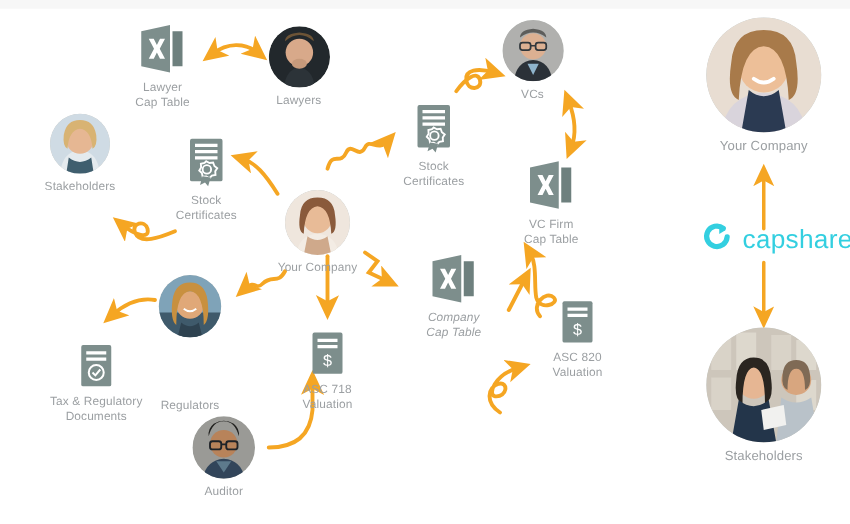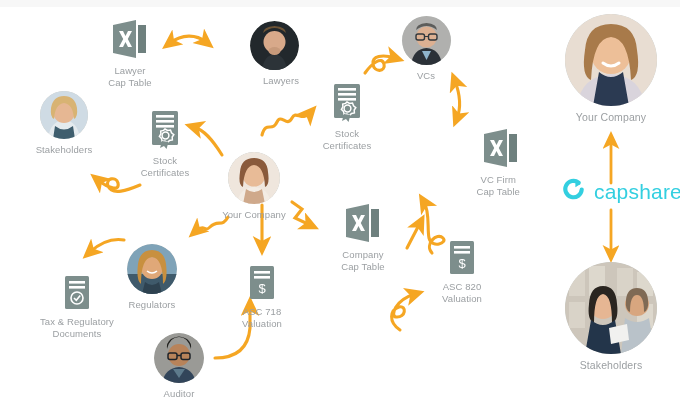--- a/index.html
+++ b/index.html
@@ -99,21 +99,21 @@
       <svg width="38" height="42" viewBox="0 0 38 42">
         <path d="M2 7 L25 2 L25 40 L2 35 Z" fill="#7d8e8c"></path>
         <rect x="27" y="7" width="8" height="28" fill="#6e807e"></rect>
         <path d="M8 13 L12 13 L14.5 18 L17 13 L21 13 L16.8 21 L21 29 L17 29 L14.5 24 L12 29 L8 29 L12.2 21 Z" fill="#ffffff"></path>
       </svg>
     </span>
     <span class="caption">Lawyer
 Cap Table</span>
   </div>
 
-  <div class="node" style="left:239px;top:21px;align-items:flex-end;">
+  <div class="node" style="left:239px;top:21px;">
     <span class="avatar" style="width:49px;height:49px;">
       <svg width="49" height="49" viewBox="0 0 49 49">
         <circle cx="24.5" cy="24.5" r="24.5" fill="#22282c"></circle>
         <circle cx="24.5" cy="21" r="11" fill="#d8a98a"></circle>
         <path d="M13 12 Q24.5 2 36 12 Q36 6 24.5 5 Q13 6 13 12Z" fill="#6d5436"></path>
         <path d="M12 49 Q14 34 24.5 33 Q35 34 37 49 Z" fill="#2c3338"></path>
         <ellipse cx="24.5" cy="30" rx="6" ry="4" fill="#c79a7b"></ellipse>
       </svg>
     </span>
     <span class="caption">Lawyers</span>
@@ -173,21 +173,21 @@
         <path d="M14 14 Q24.5 6 35 14 Q35 8 24.5 7 Q14 8 14 14Z" fill="#5d5d5b"></path>
         <rect x="14" y="18" width="8.5" height="6" rx="2" fill="none" stroke="#31373c" stroke-width="1.4"></rect>
         <rect x="26.5" y="18" width="8.5" height="6" rx="2" fill="none" stroke="#31373c" stroke-width="1.4"></rect>
         <line x1="22.5" y1="20.5" x2="26.5" y2="20.5" stroke="#31373c" stroke-width="1.2"></line>
         <path d="M20 35 L24.5 44 L29 35 Z" fill="#8fb4cc"></path>
       </svg>
     </span>
     <span class="caption">VCs</span>
   </div>
 
-  <div class="node" style="left:460px;top:127px;align-items:flex-end;">
+  <div class="node" style="left:441px;top:127px;">
     <span class="iconwrap">
       <svg width="38" height="42" viewBox="0 0 38 42">
         <path d="M2 7 L25 2 L25 40 L2 35 Z" fill="#7d8e8c"></path>
         <rect x="27" y="7" width="8" height="28" fill="#6e807e"></rect>
         <path d="M8 13 L12 13 L14.5 18 L17 13 L21 13 L16.8 21 L21 29 L17 29 L14.5 24 L12 29 L8 29 L12.2 21 Z" fill="#ffffff"></path>
       </svg>
     </span>
     <span class="caption">VC Firm
 Cap Table</span>
   </div>
@@ -198,21 +198,21 @@
         <circle cx="26" cy="26" r="26" fill="#efe6dd"></circle>
         <path d="M9 52 Q11 36 26 35 Q41 36 43 52 Z" fill="#f3ece4"></path>
         <circle cx="26" cy="23" r="11.5" fill="#e8bb97"></circle>
         <path d="M12 20 Q13 6 26 6 Q39 6 40 20 Q42 33 37 35 Q36 14 26 13 Q16 14 15 35 Q10 33 12 20Z" fill="#8a5a3b"></path>
         <path d="M18 37 Q26 43 34 37 L37 52 L15 52 Z" fill="#cfa98b"></path>
       </svg>
     </span>
     <span class="caption">Your Company</span>
   </div>
 
-  <div class="node" style="left:363px;top:202px;">
+  <div class="node" style="left:363px;top:202px;font-style:italic;">
     <span class="iconwrap">
       <svg width="38" height="42" viewBox="0 0 38 42">
         <path d="M2 7 L25 2 L25 40 L2 35 Z" fill="#7d8e8c"></path>
         <rect x="27" y="7" width="8" height="28" fill="#6e807e"></rect>
         <path d="M8 13 L12 13 L14.5 18 L17 13 L21 13 L16.8 21 L21 29 L17 29 L14.5 24 L12 29 L8 29 L12.2 21 Z" fill="#ffffff"></path>
       </svg>
     </span>
     <span class="caption">Company
 Cap Table</span>
   </div>
@@ -223,21 +223,21 @@
         <rect x="2" y="1" width="24" height="33" rx="1.5" fill="#7d8e8c"></rect>
         <rect x="6" y="6" width="16" height="2.6" fill="#ffffff"></rect>
         <rect x="6" y="11" width="16" height="2.6" fill="#ffffff"></rect>
         <text x="14" y="28" font-family="Liberation Sans, sans-serif" font-size="13" fill="#ffffff" text-anchor="middle">$</text>
       </svg>
     </span>
     <span class="caption">ASC 820
 Valuation</span>
   </div>
 
-  <div class="node" style="left:152px;top:244px;">
+  <div class="node" style="left:152px;top:220px;gap:44px;">
     <span class="avatar" style="width:50px;height:50px;">
       <svg width="50" height="50" viewBox="0 0 50 50">
         <circle cx="25" cy="25" r="25" fill="#7fa3b8"></circle>
         <rect x="0" y="30" width="50" height="20" fill="#3f5a6b"></rect>
         <circle cx="25" cy="24" r="11" fill="#e0a878"></circle>
         <path d="M11 20 Q13 6 25 6 Q37 6 39 20 Q41 36 36 40 Q36 14 25 13 Q14 14 14 40 Q9 36 11 20Z" fill="#c8903f"></path>
         <path d="M18 38 Q25 44 32 38 L35 50 L15 50 Z" fill="#2e4250"></path>
         <path d="M20 27 Q25 31 30 27" stroke="#ffffff" stroke-width="1.6" fill="none"></path>
       </svg>
     </span>

